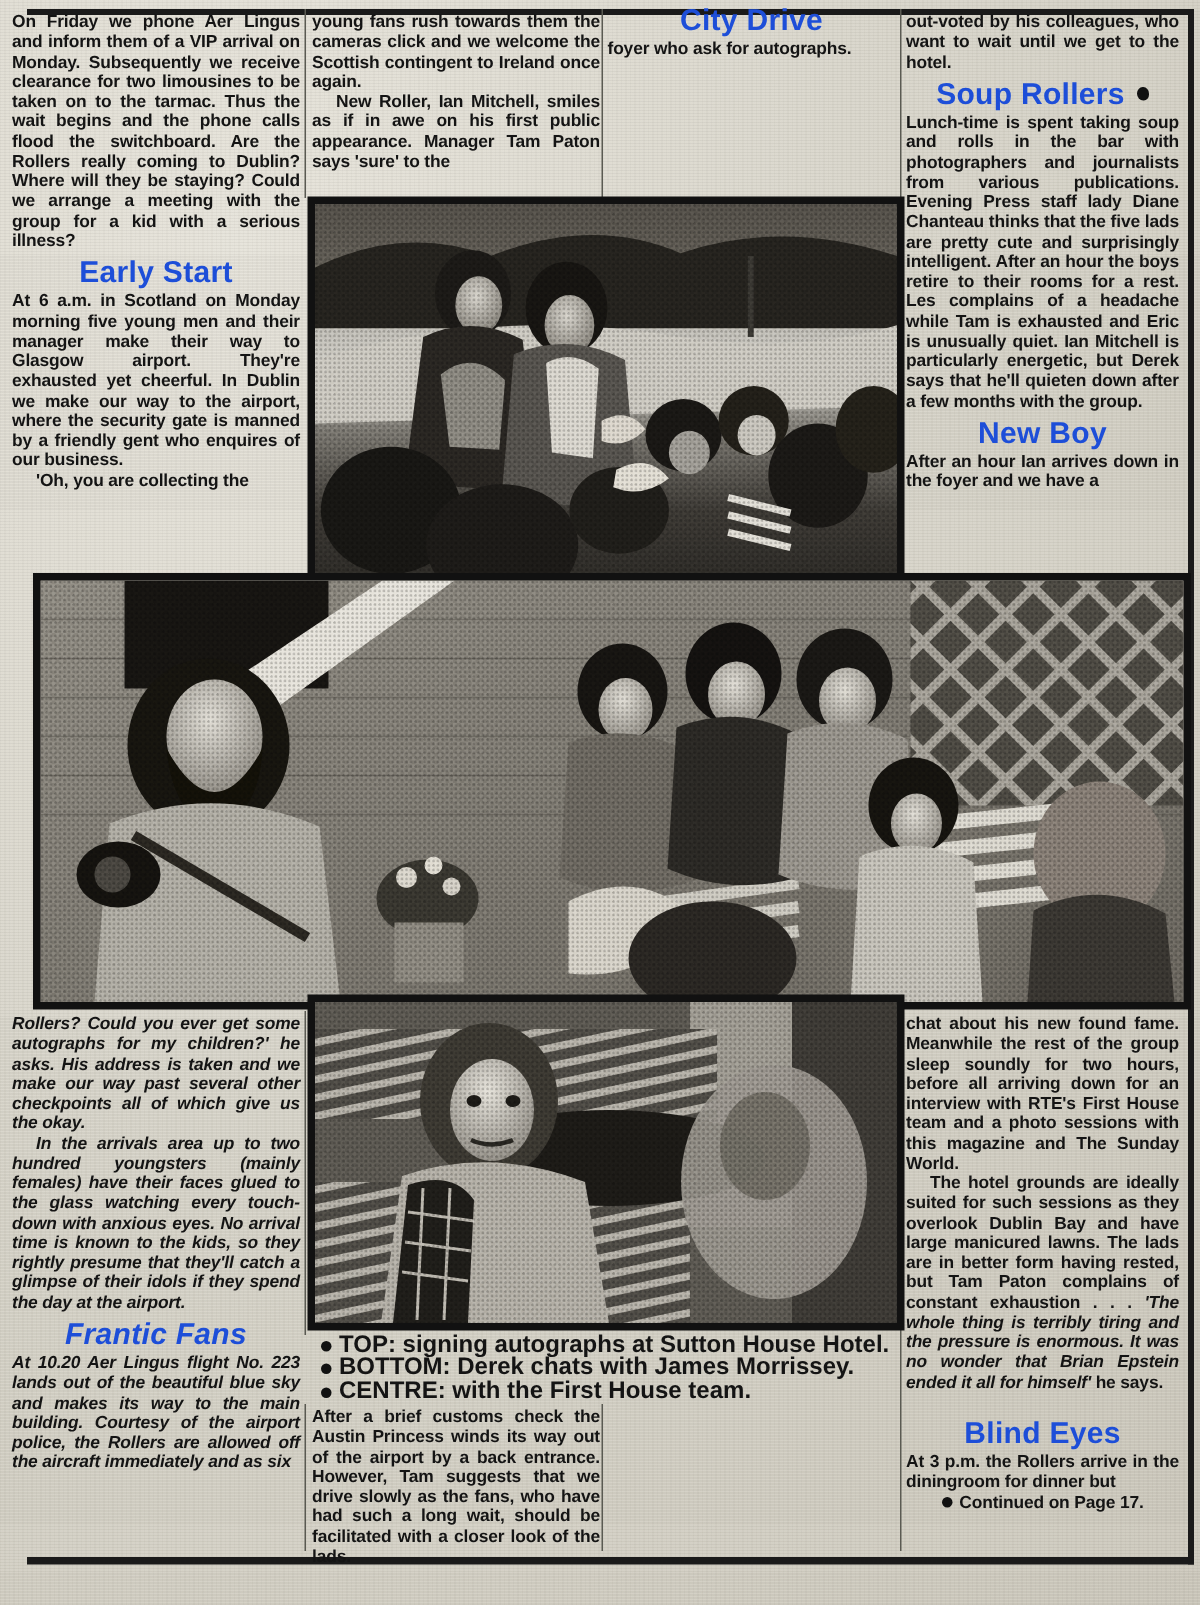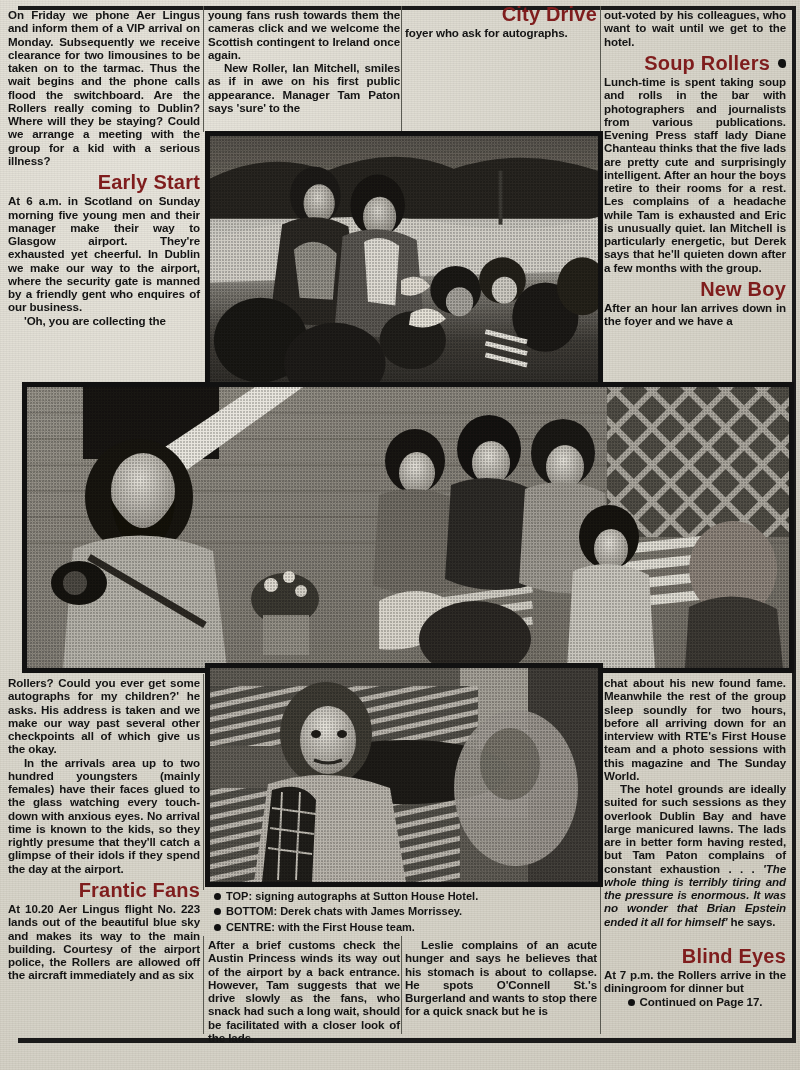--- a/index.html
+++ b/index.html
@@ -40,25 +40,25 @@
     letter-spacing:-0.1px;
     -webkit-font-smoothing:none;
   }
   .col p{margin:0;text-indent:16px;}
   .col p.noind{text-indent:0;}
   .col p + p{margin-top:0;}
 
   .hdr{
     font-size:20px;
     font-weight:bold;
-    text-align:right;
+    text-align:center;
     letter-spacing:0.2px;
     margin:9px 0 5px 0;
     text-indent:0 !important;
-    color:#7f1d1d;
+    color:#1d4ed8;
   }
   .hdr.dot::after{
     content:"";
     display:inline-block;width:8px;height:9px;border-radius:50% 50% 45% 55%;
     background:#111;margin-left:8px;vertical-align:2px;
   }
 
   .vline{position:absolute;width:1px;background:#5a5a52;}
 
   
@@ -75,21 +75,21 @@
   }
   .halftone{
     position:absolute;inset:0;
     background-image:radial-gradient(circle at 1px 1px, rgba(0,0,0,.45) 0.7px, transparent 1px);
     background-size:3px 3px;
     opacity:.45;mix-blend-mode:multiply;
   }
 
   .caption{
     position:absolute;
-    font-size:11px;line-height:15.3px;font-weight:bold;color:#141414;
+    font-size:16px;line-height:15.3px;font-weight:bold;color:#141414;
   }
   .caption div{white-space:nowrap;}
   .bullet{display:inline-block;width:7px;height:7px;border-radius:50%;background:#111;margin-right:5px;vertical-align:0px;}
 
   .contd{font-weight:bold;text-align:center;text-indent:0 !important;margin-top:3px;}
   .ital{font-style:italic;font-weight:bold;}
 </style>
 </head>
 <body>
 
@@ -98,62 +98,61 @@
 
   <div class="sheet">
     <div class="rule-top"></div>
     <div class="rule-bottom"></div>
     <div class="rule-right"></div>
   </div>
 
   <div class="col" style="left:8px;top:8px;width:192px;">
     <p class="noind">On Friday we phone Aer Lingus and inform them of a VIP arrival on Monday. Subsequently we receive clearance for two limousines to be taken on to the tarmac. Thus the wait begins and the phone calls flood the switchboard. Are the Rollers really coming to Dublin? Where will they be staying? Could we arrange a meeting with the group for a kid with a serious illness?</p>
     <div class="hdr">Early Start</div>
-    <p class="noind">At 6 a.m. in Scotland on Sunday morning five young men and their manager make their way to Glasgow airport. They're exhausted yet cheerful. In Dublin we make our way to the airport, where the security gate is manned by a friendly gent who enquires of our business.</p>
+    <p class="noind">At 6 a.m. in Scotland on Monday morning five young men and their manager make their way to Glasgow airport. They're exhausted yet cheerful. In Dublin we make our way to the airport, where the security gate is manned by a friendly gent who enquires of our business.</p>
     <p>'Oh, you are collecting the</p>
   </div>
 
-  <div class="col" style="left:8px;top:676px;width:192px;">
+  <div class="col" style="left:8px;top:676px;width:192px;font-style:italic;">
     <p class="noind">Rollers? Could you ever get some autographs for my children?' he asks. His address is taken and we make our way past several other checkpoints all of which give us the okay.</p>
     <p>In the arrivals area up to two hundred youngsters (mainly females) have their faces glued to the glass watching every touch-down with anxious eyes. No arrival time is known to the kids, so they rightly presume that they'll catch a glimpse of their idols if they spend the day at the airport.</p>
     <div class="hdr">Frantic Fans</div>
     <p class="noind">At 10.20 Aer Lingus flight No. 223 lands out of the beautiful blue sky and makes its way to the main building. Courtesy of the airport police, the Rollers are allowed off the aircraft immediately and as six</p>
   </div>
 
   <div class="col" style="left:208px;top:8px;width:192px;">
     <p class="noind">young fans rush towards them the cameras click and we welcome the Scottish contingent to Ireland once again.</p>
     <p>New Roller, Ian Mitchell, smiles as if in awe on his first public appearance. Manager Tam Paton says 'sure' to the</p>
   </div>
 
   <div class="col" style="left:208px;top:938px;width:192px;">
-    <p class="noind">After a brief customs check the Austin Princess winds its way out of the airport by a back entrance. However, Tam suggests that we drive slowly as the fans, who snack had such a long wait, should be facilitated with a closer look of the lads.</p>
+    <p class="noind">After a brief customs check the Austin Princess winds its way out of the airport by a back entrance. However, Tam suggests that we drive slowly as the fans, who have had such a long wait, should be facilitated with a closer look of the lads.</p>
   </div>
 
   <div class="col" style="left:405px;top:4px;width:192px;">
     <div class="hdr" style="margin-top:4px;">City Drive</div>
     <p class="noind">foyer who ask for autographs.</p>
   </div>
 
   <div class="col" style="left:405px;top:938px;width:192px;">
-    <p>Leslie complains of an acute hunger and says he believes that his stomach is about to collapse. He spots O'Connell St.'s Burgerland and wants to stop there for a quick snack but he is</p>
   </div>
 
   <div class="col" style="left:604px;top:8px;width:182px;">
     <p class="noind">out-voted by his colleagues, who want to wait until we get to the hotel.</p>
     <div class="hdr dot">Soup Rollers</div>
     <p class="noind">Lunch-time is spent taking soup and rolls in the bar with photographers and journalists from various publications. Evening Press staff lady Diane Chanteau thinks that the five lads are pretty cute and surprisingly intelligent. After an hour the boys retire to their rooms for a rest. Les complains of a headache while Tam is exhausted and Eric is unusually quiet. Ian Mitchell is particularly energetic, but Derek says that he'll quieten down after a few months with the group.</p>
     <div class="hdr">New Boy</div>
     <p class="noind">After an hour Ian arrives down in the foyer and we have a</p>
   </div>
 
   <div class="col" style="left:604px;top:676px;width:182px;">
     <p class="noind">chat about his new found fame. Meanwhile the rest of the group sleep soundly for two hours, before all arriving down for an interview with RTE's First House team and a photo sessions with this magazine and The Sunday World.</p>
     <p><span>The hotel grounds are ideally suited for such sessions as they overlook Dublin Bay and have large manicured lawns. The lads are in better form having rested, but Tam Paton complains of constant exhaustion . . . </span><span class="ital">'The whole thing is terribly tiring and the pressure is enormous. It was no wonder that Brian Epstein ended it all for himself'</span><span> he says.</span></p>
     <div class="hdr" style="margin-top:22px;">Blind Eyes</div>
-    <p class="noind">At 7 p.m. the Rollers arrive in the diningroom for dinner but</p>
+    <p class="noind">At 3 p.m. the Rollers arrive in the diningroom for dinner but</p>
     <p class="contd"><span class="bullet"></span><span>Continued on Page 17.</span></p>
   </div>
 
   <div class="vline" style="left:203px;top:6px;height:126px;"></div>
   <div class="vline" style="left:401px;top:6px;height:126px;"></div>
   <div class="vline" style="left:600px;top:6px;height:374px;"></div>
   <div class="vline" style="left:203px;top:674px;height:216px;"></div>
   <div class="vline" style="left:600px;top:674px;height:360px;"></div>
   <div class="vline" style="left:401px;top:936px;height:98px;"></div>
   <div class="vline" style="left:203px;top:936px;height:98px;"></div>

